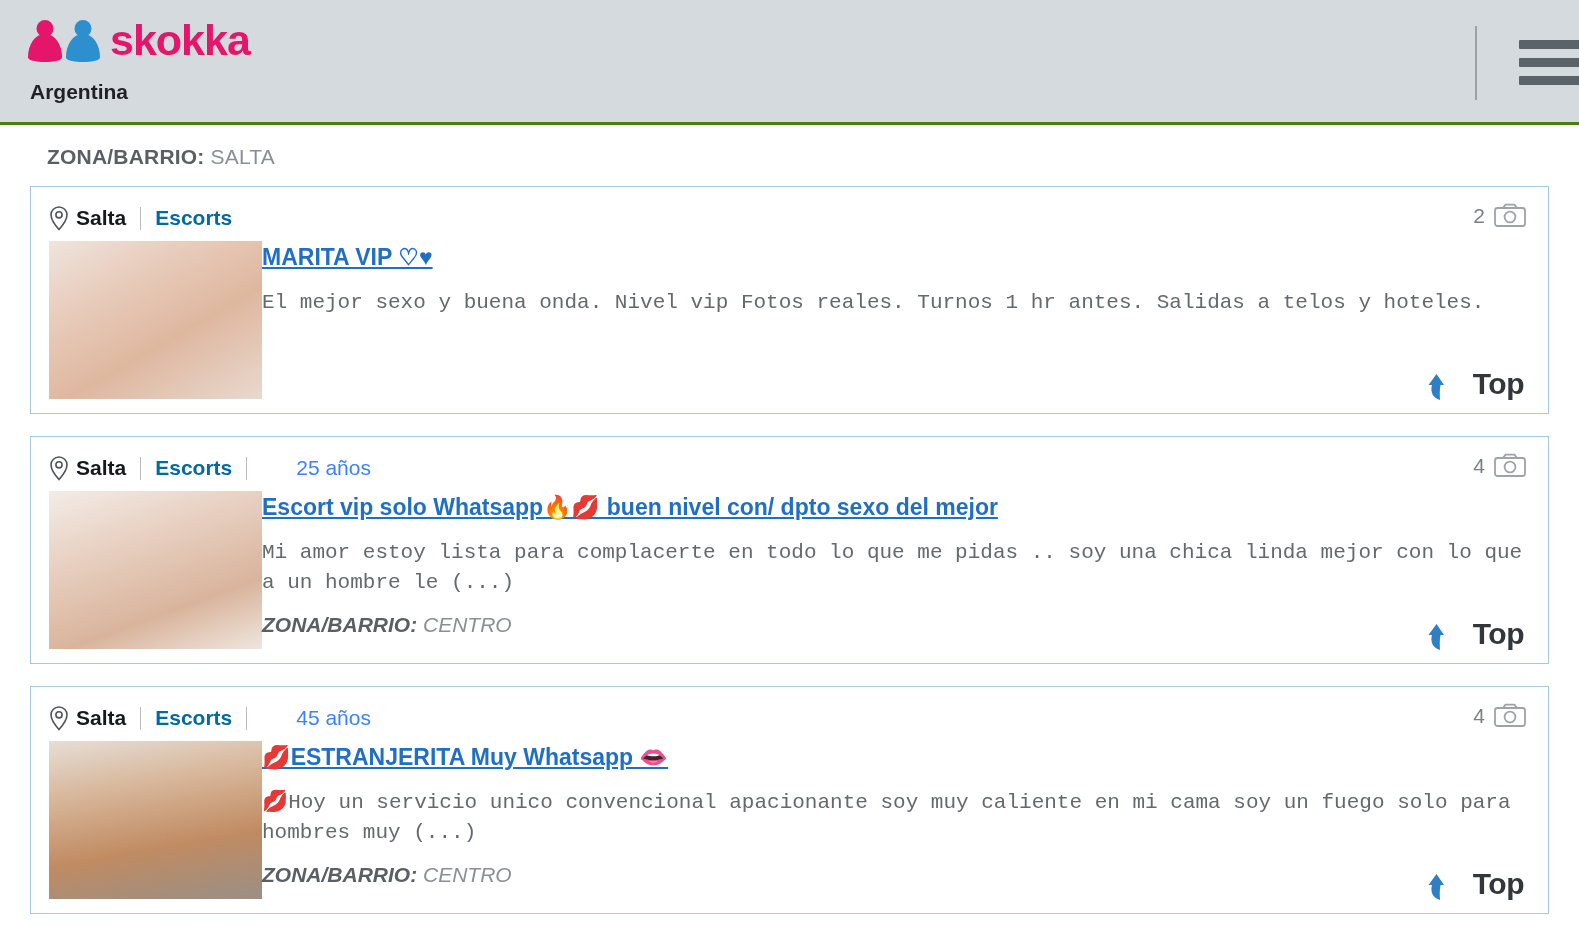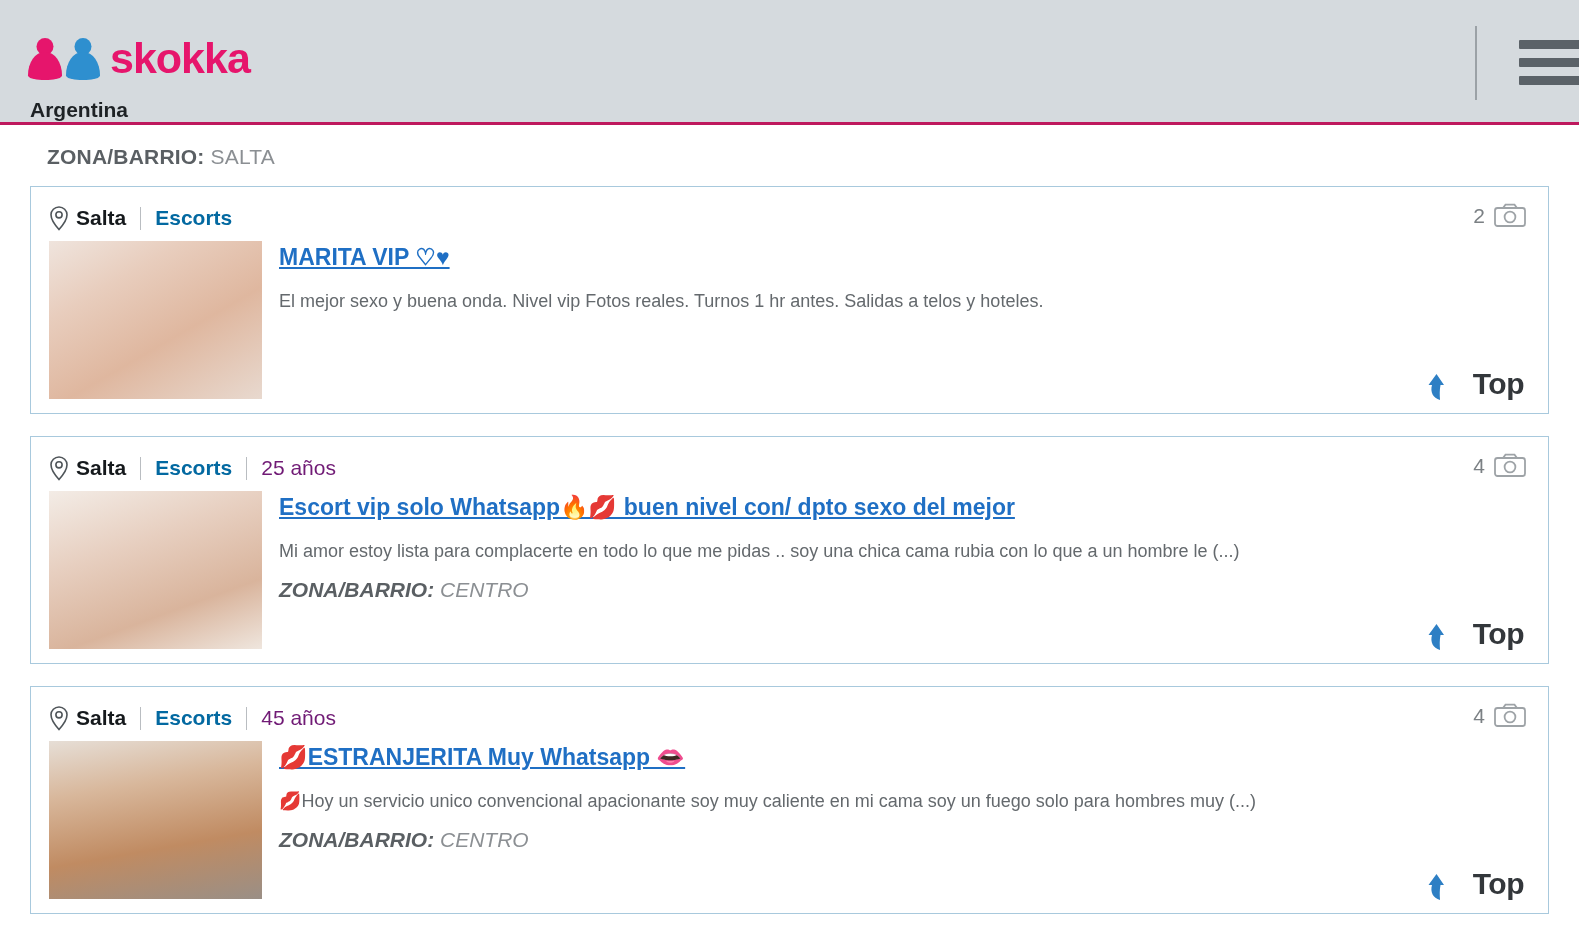--- a/index.html
+++ b/index.html
@@ -11,23 +11,23 @@
     background: #ffffff;
     font-family: "Liberation Sans", sans-serif;
   }
 
   
   .site-header {
     position: relative;
     width: 100%;
     height: 125px;
     background: #d5dade;
-    border-bottom: 3px solid #be185d;
-    display: flex;
-    align-items: flex-end;
+    border-bottom: 3px solid #4d7c0f;
+    display: flex;
+    align-items: flex-start;
   }
   .brand-block {
     padding: 14px 0 0 28px;
   }
   .brand-row {
     display: flex;
     align-items: center;
     height: 56px;
   }
   .logo-figures {
@@ -134,37 +134,37 @@
   }
   .meta-sep {
     width: 1px; height: 23px;
     background: #b9bdc1;
     margin: 0 14px;
   }
   .meta-cat {
     font-size: 21px; font-weight: bold; color: #0369a1;
   }
   .meta-age {
-    font-size: 21px; color: #701a75;
+    font-size: 21px; color: #3b82f6; margin-left: 35px;
   }
 
   .photo-count {
     position: absolute;
     right: 22px; top: 16px;
     display: flex;
     align-items: center;
     gap: 9px;
     font-size: 21px;
     color: #7b8084;
   }
   .cam-icon { display: flex; align-items: center; }
 
   .content-row {
     display: flex;
-    gap: 17px;
+    gap: 0;
   }
   .thumb {
     flex: 0 0 auto;
     width: 213px;
     height: 158px;
     overflow: hidden;
     background: #e8e2dd;
   }
   .thumb-a { background: linear-gradient(150deg,#efe4dd 0%,#e8cdbd 28%,#dfb79f 60%,#e8d9cf 100%); }
   .thumb-b { background: linear-gradient(160deg,#f3ece6 0%,#e7cfc0 35%,#d9b49c 70%,#efe6de 100%); }
@@ -180,25 +180,26 @@
     font-weight: bold;
     color: #1f6fc4;
     text-decoration: underline;
     line-height: 1.25;
     margin-bottom: 16px;
     display: block;
     cursor: pointer;
     word-break: break-word;
   }
   .ad-desc {
-    font-size: 18px;
+    font-size: 21px;
     color: #636codes;
     color: #64696d;
     line-height: 1.45;
     margin-bottom: 14px;
+    font-family: Liberation Mono, monospace;
   }
   .ad-zona {
     font-size: 21px;
     color: #8b8f93;
     font-style: italic;
   }
   .ad-zona b { color: #5a5f63; font-weight: bold; }
 
   .top-badge {
     position: absolute;
@@ -317,21 +318,21 @@
           <path d="M9 5 L11.5 1.6 H20.5 L23 5" fill="none" stroke="#9ea3a7" stroke-width="1.8"></path>
           <circle cx="16" cy="14" r="5.4" fill="none" stroke="#9ea3a7" stroke-width="1.8"></circle>
         </svg>
       </span>
     </div>
 
     <div class="content-row">
       <div class="thumb thumb-b"></div>
       <div class="text-col">
         <a class="ad-title">Escort vip solo Whatsapp🔥💋 buen nivel con/ dpto sexo del mejor</a>
-        <div class="ad-desc">Mi amor estoy lista para complacerte en todo lo que me pidas .. soy una chica cama rubia con lo que a un hombre le (...)</div>
+        <div class="ad-desc">Mi amor estoy lista para complacerte en todo lo que me pidas .. soy una chica linda mejor con lo que a un hombre le (...)</div>
         <div class="ad-zona">
           <b>ZONA/BARRIO:</b>
           <span>CENTRO</span>
         </div>
       </div>
     </div>
 
     <div class="top-badge">
       <svg width="30" height="34" viewBox="0 0 30 34">
         <path d="M13 33 C6 31 3 25 5 18 L1.5 18 L9.5 7 L17 18 L13.5 18 C12.5 23 12.7 28 13 33 Z" fill="#2e7fc4"></path>

